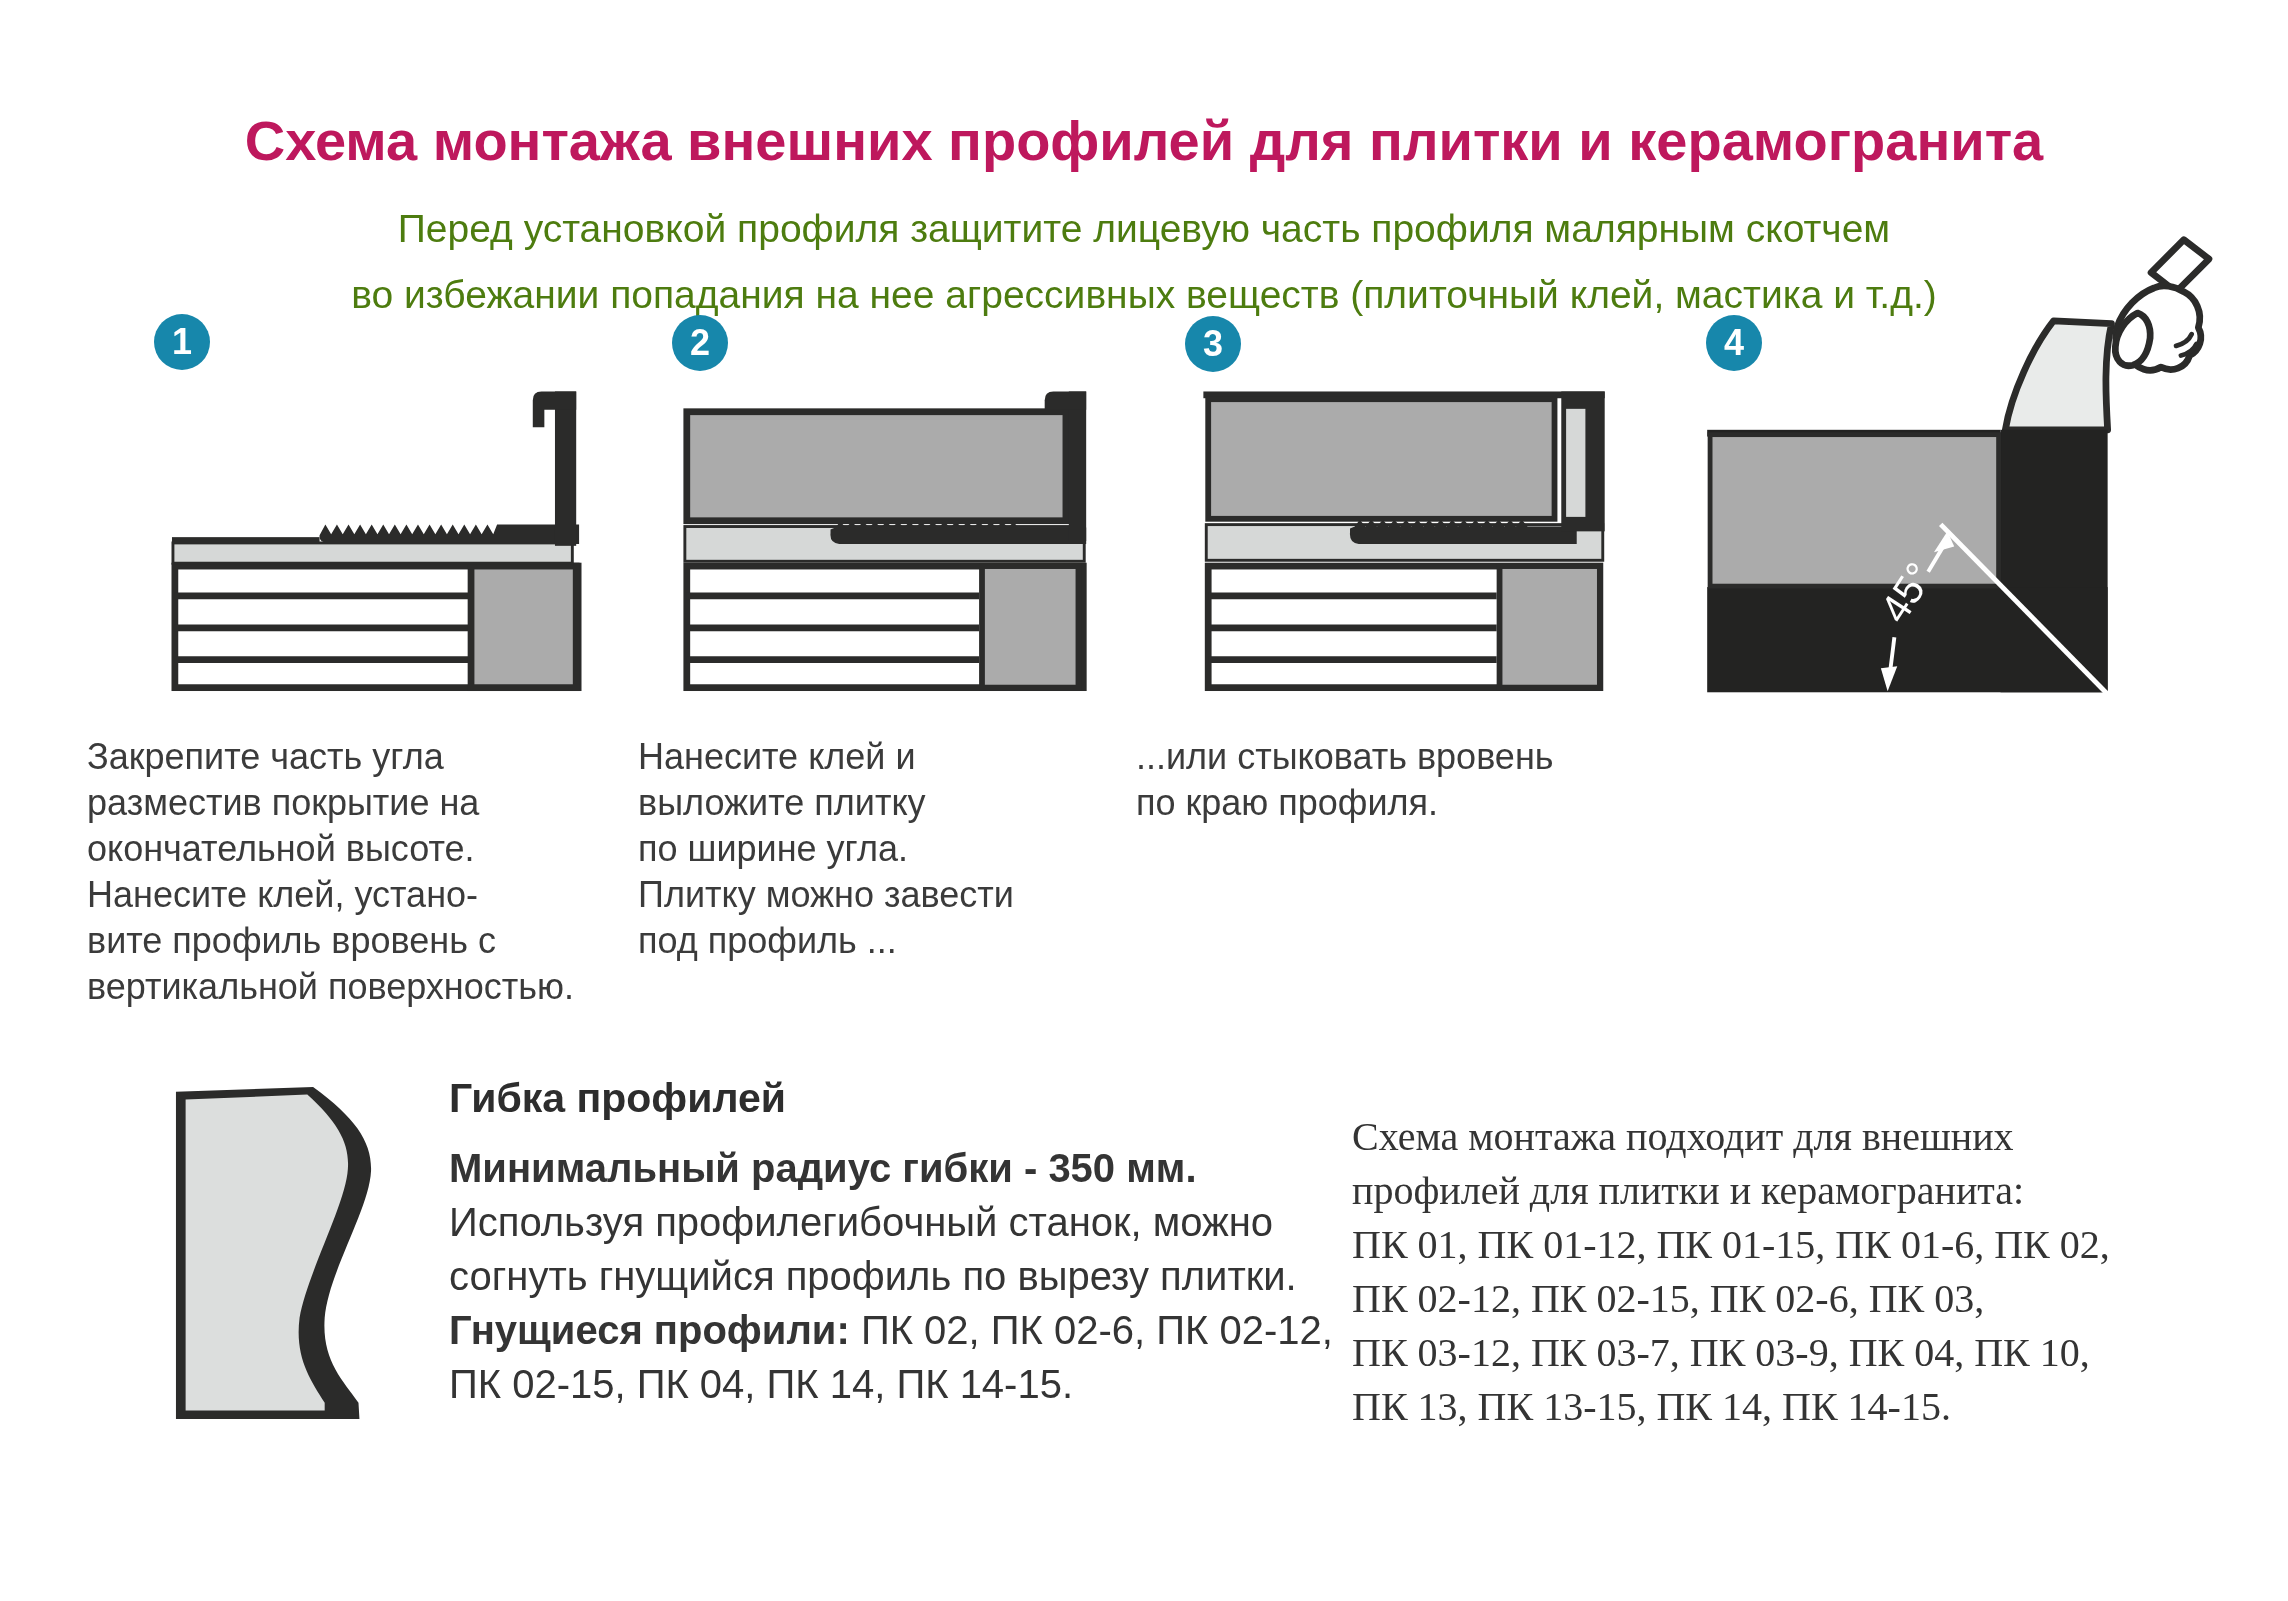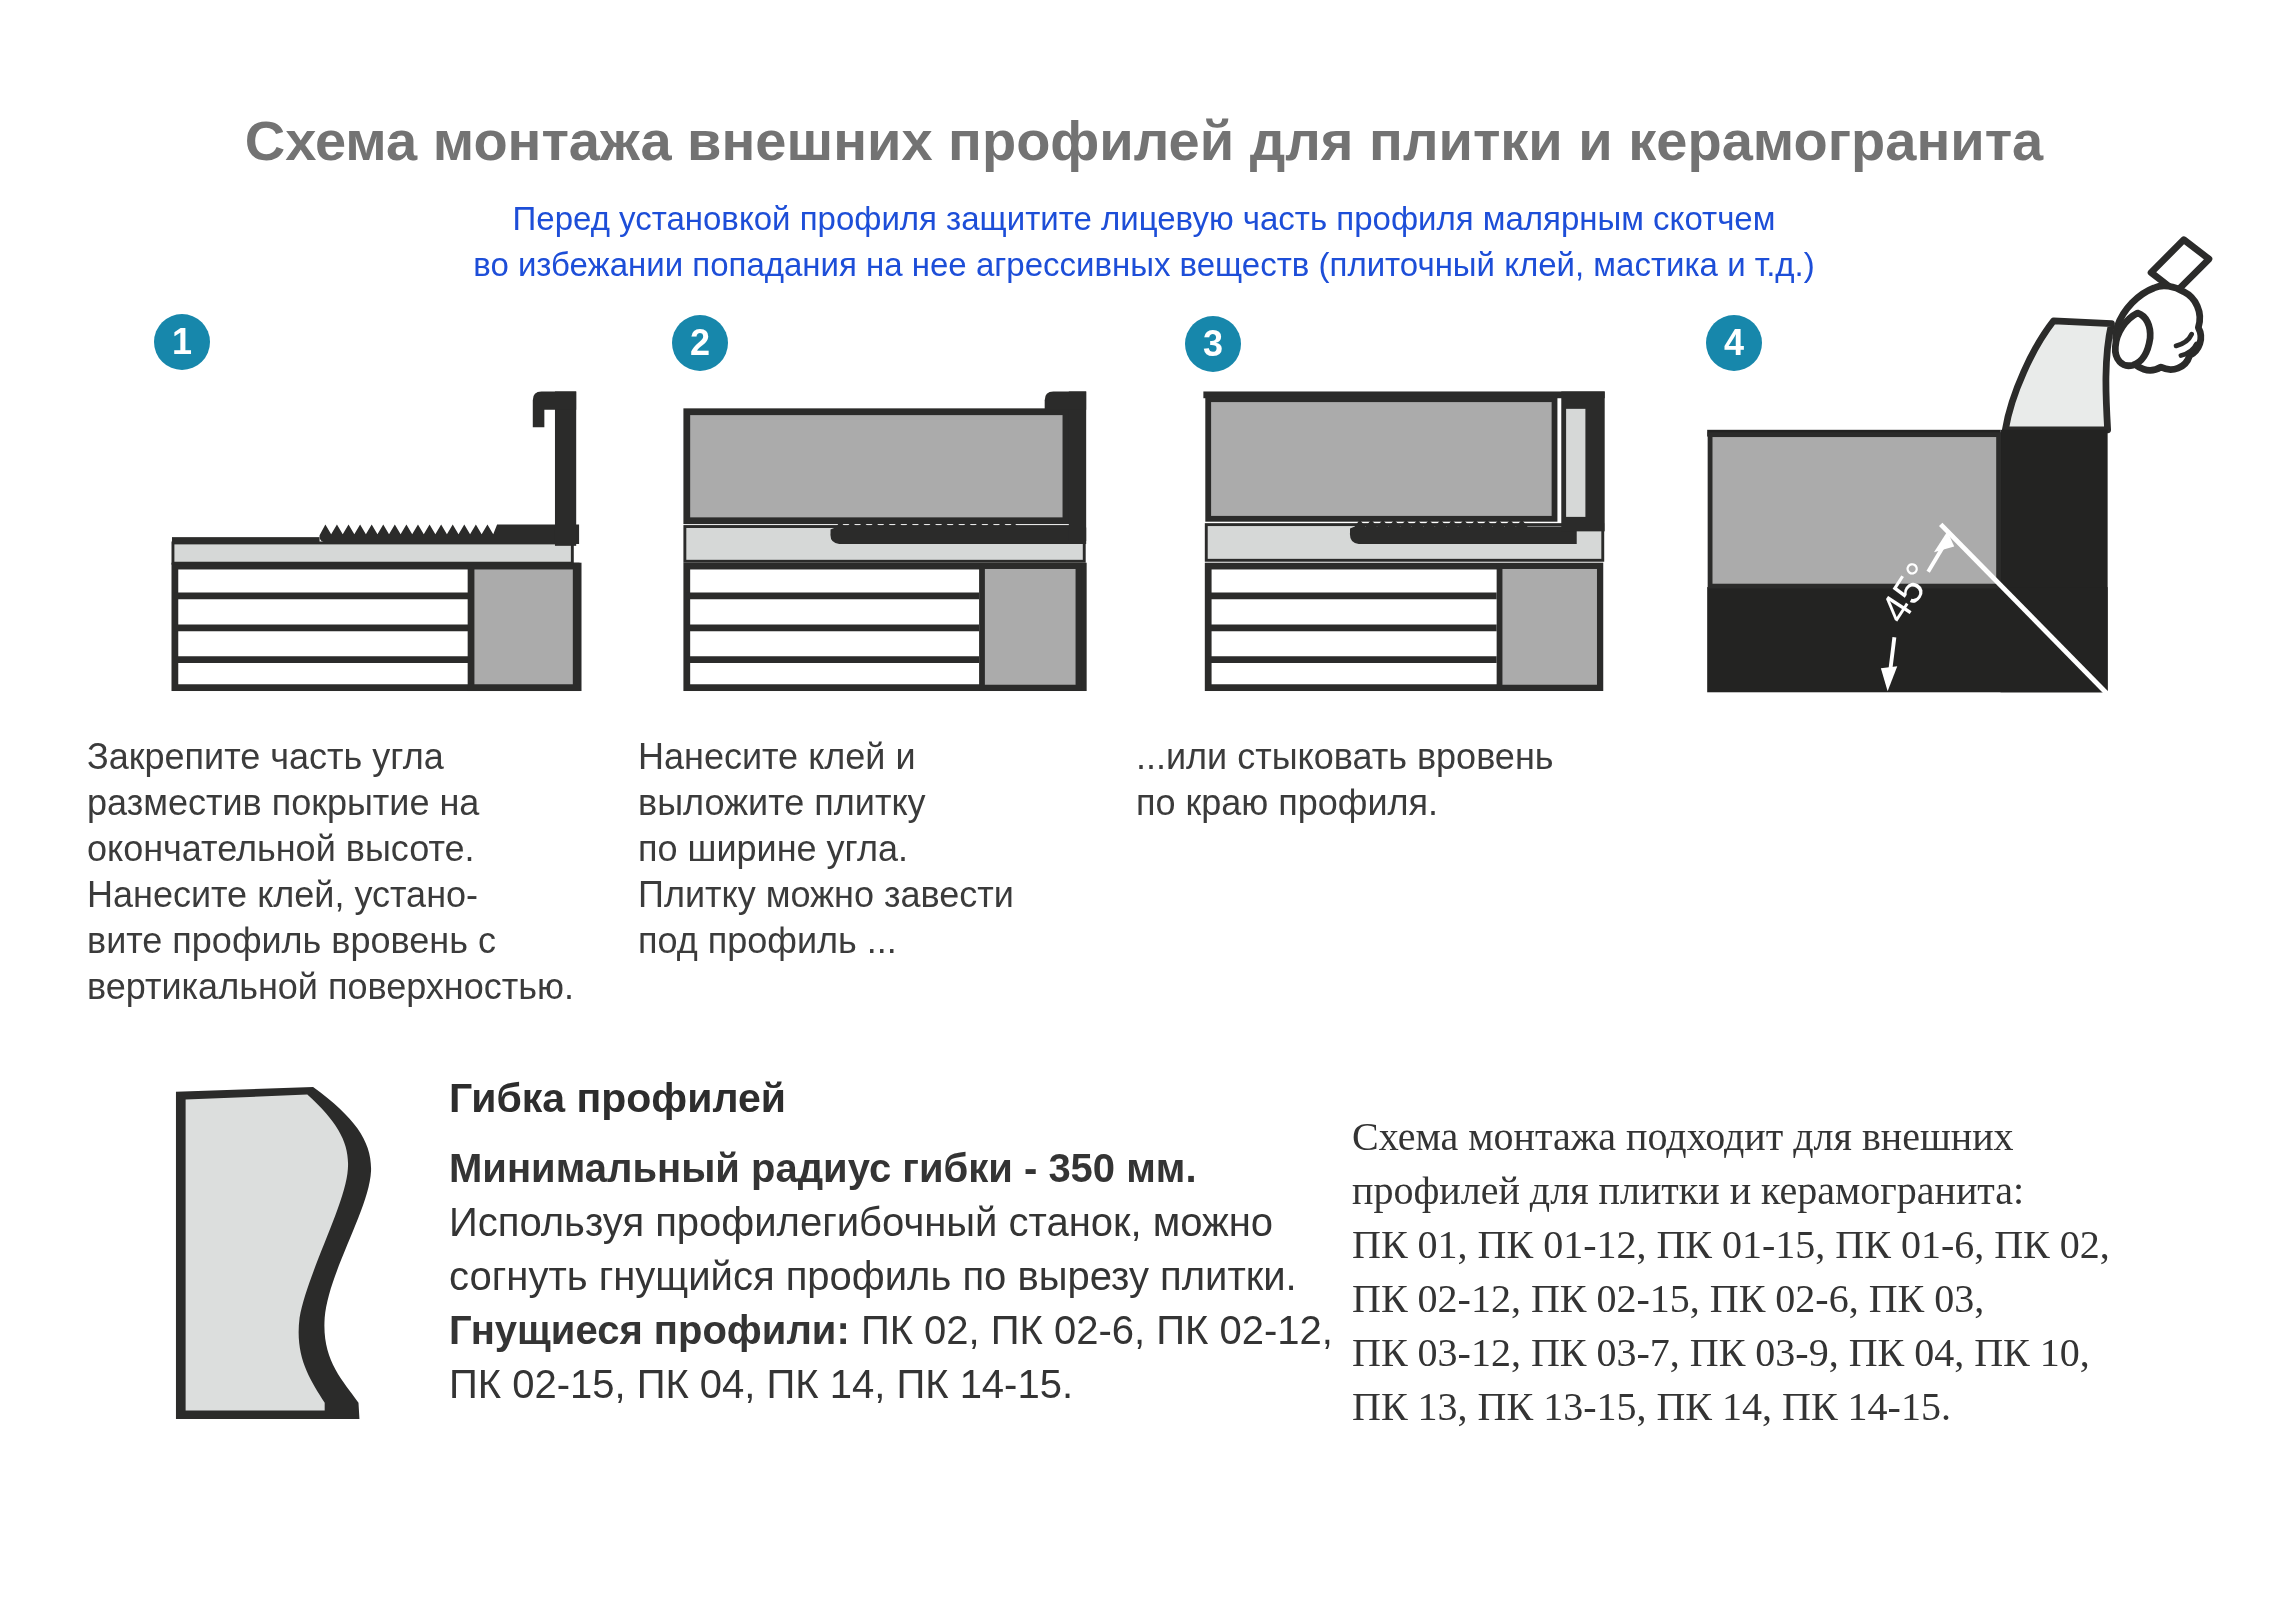--- a/index.html
+++ b/index.html
@@ -1,21 +1,21 @@
 <!DOCTYPE html>
 <html><head>
 <meta charset="utf-8">
 <style>
   html,body{margin:0;padding:0;background:#ffffff;}
   .canvas{position:relative;width:2288px;height:1602px;background:#ffffff;
           font-family:"Liberation Sans",sans-serif;color:#3a3a3a;overflow:hidden;}
   .abs{position:absolute;}
-  .title{left:0;top:108px;width:100%;text-align:center;font-size:56px;font-weight:bold;color:#737373;}
-  .subtitle{left:0;top:196px;width:100%;text-align:center;font-size:33px;line-height:46px;
-            color:#1d4ed8;white-space:pre-line;}
+  .title{left:0;top:108px;width:100%;text-align:center;font-size:56px;font-weight:bold;color:#be185d;}
+  .subtitle{left:0;top:196px;width:100%;text-align:center;font-size:39px;line-height:66px;
+            color:#4d7c0f;white-space:pre-line;}
   .badge{width:56px;height:56px;border-radius:50%;background:#1787ab;color:#ffffff;
          font-size:36px;font-weight:bold;display:flex;align-items:center;justify-content:center;}
   .caption{font-size:36px;line-height:46px;text-align:left;white-space:pre-line;color:#3b3b3b;}
   .block{font-size:40px;line-height:54px;color:#343434;}
   .b{font-weight:bold;}
   .pre{white-space:pre-line;}
   .heading{font-size:41px;font-weight:bold;margin-bottom:21px;line-height:44px;color:#2d2d2d;}
   .rightblock{text-align:left;font-family:Liberation Serif, serif;}
   svg{display:block;}
 </style>

